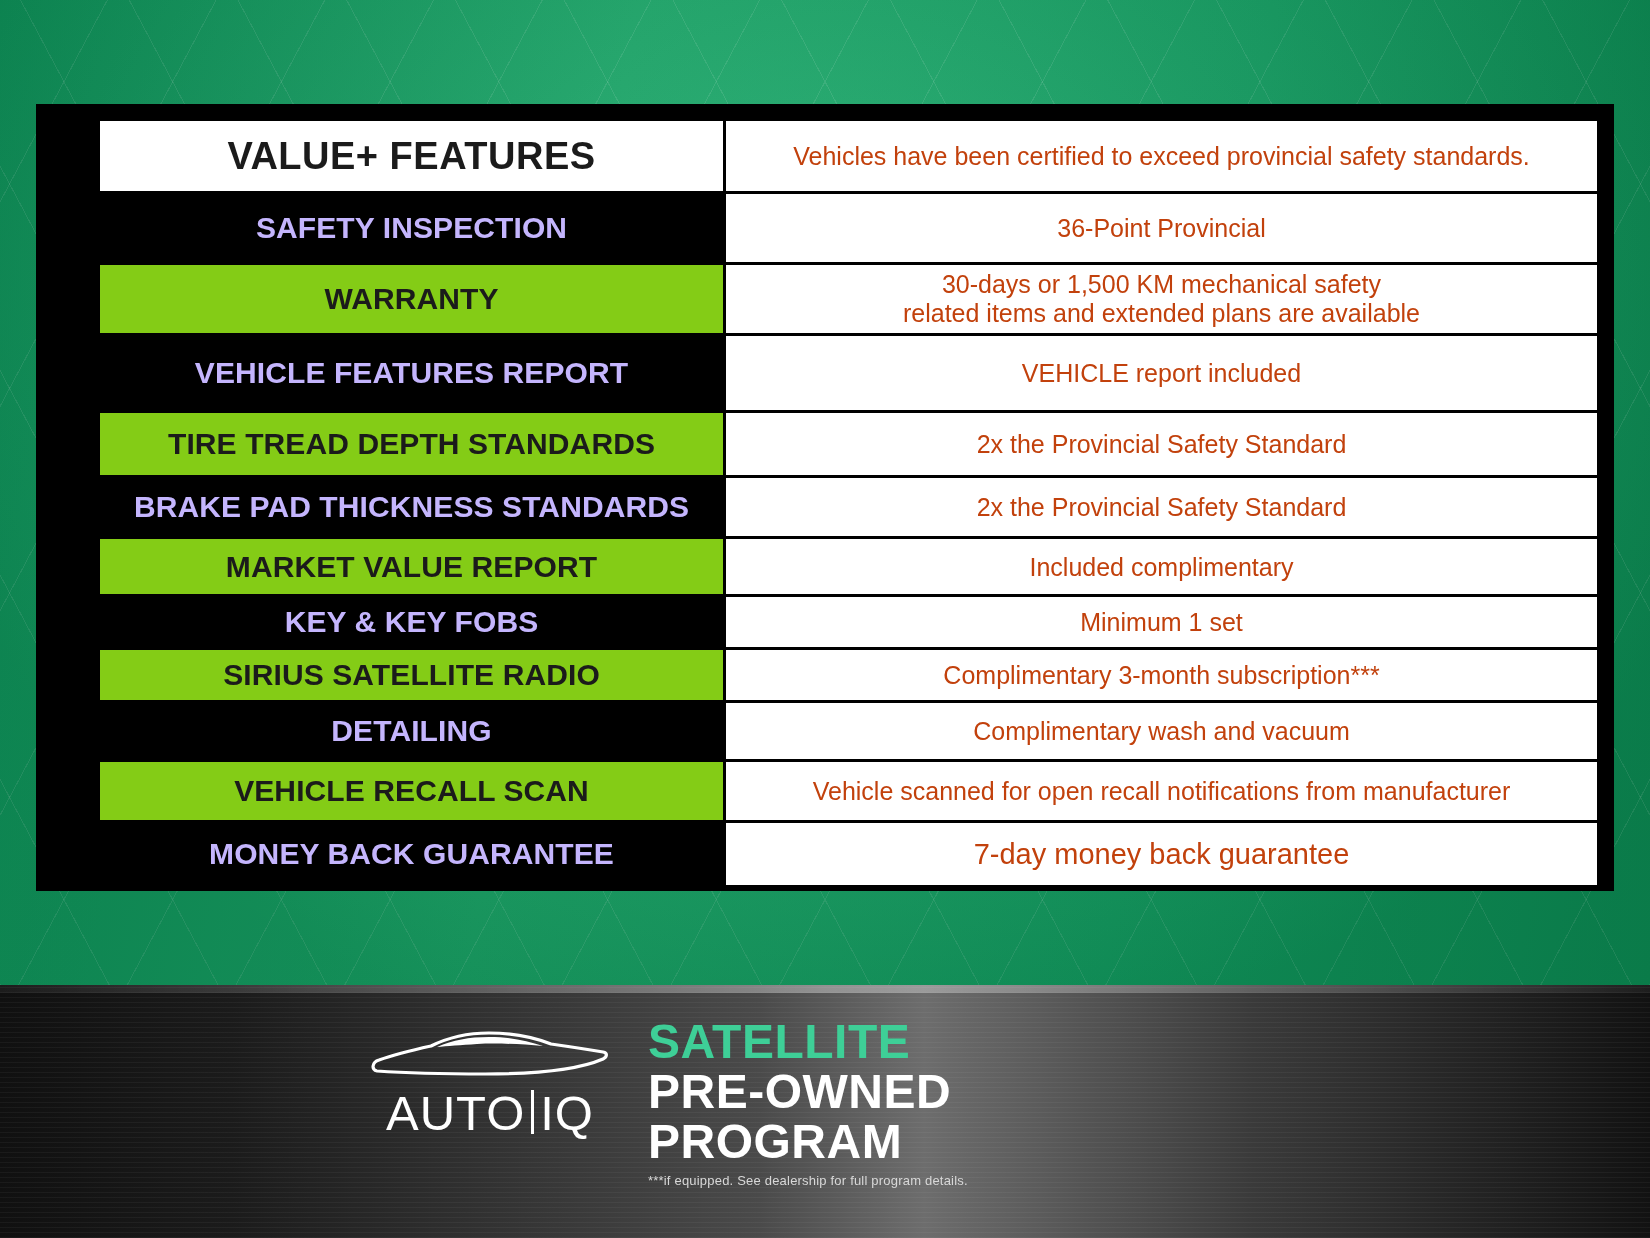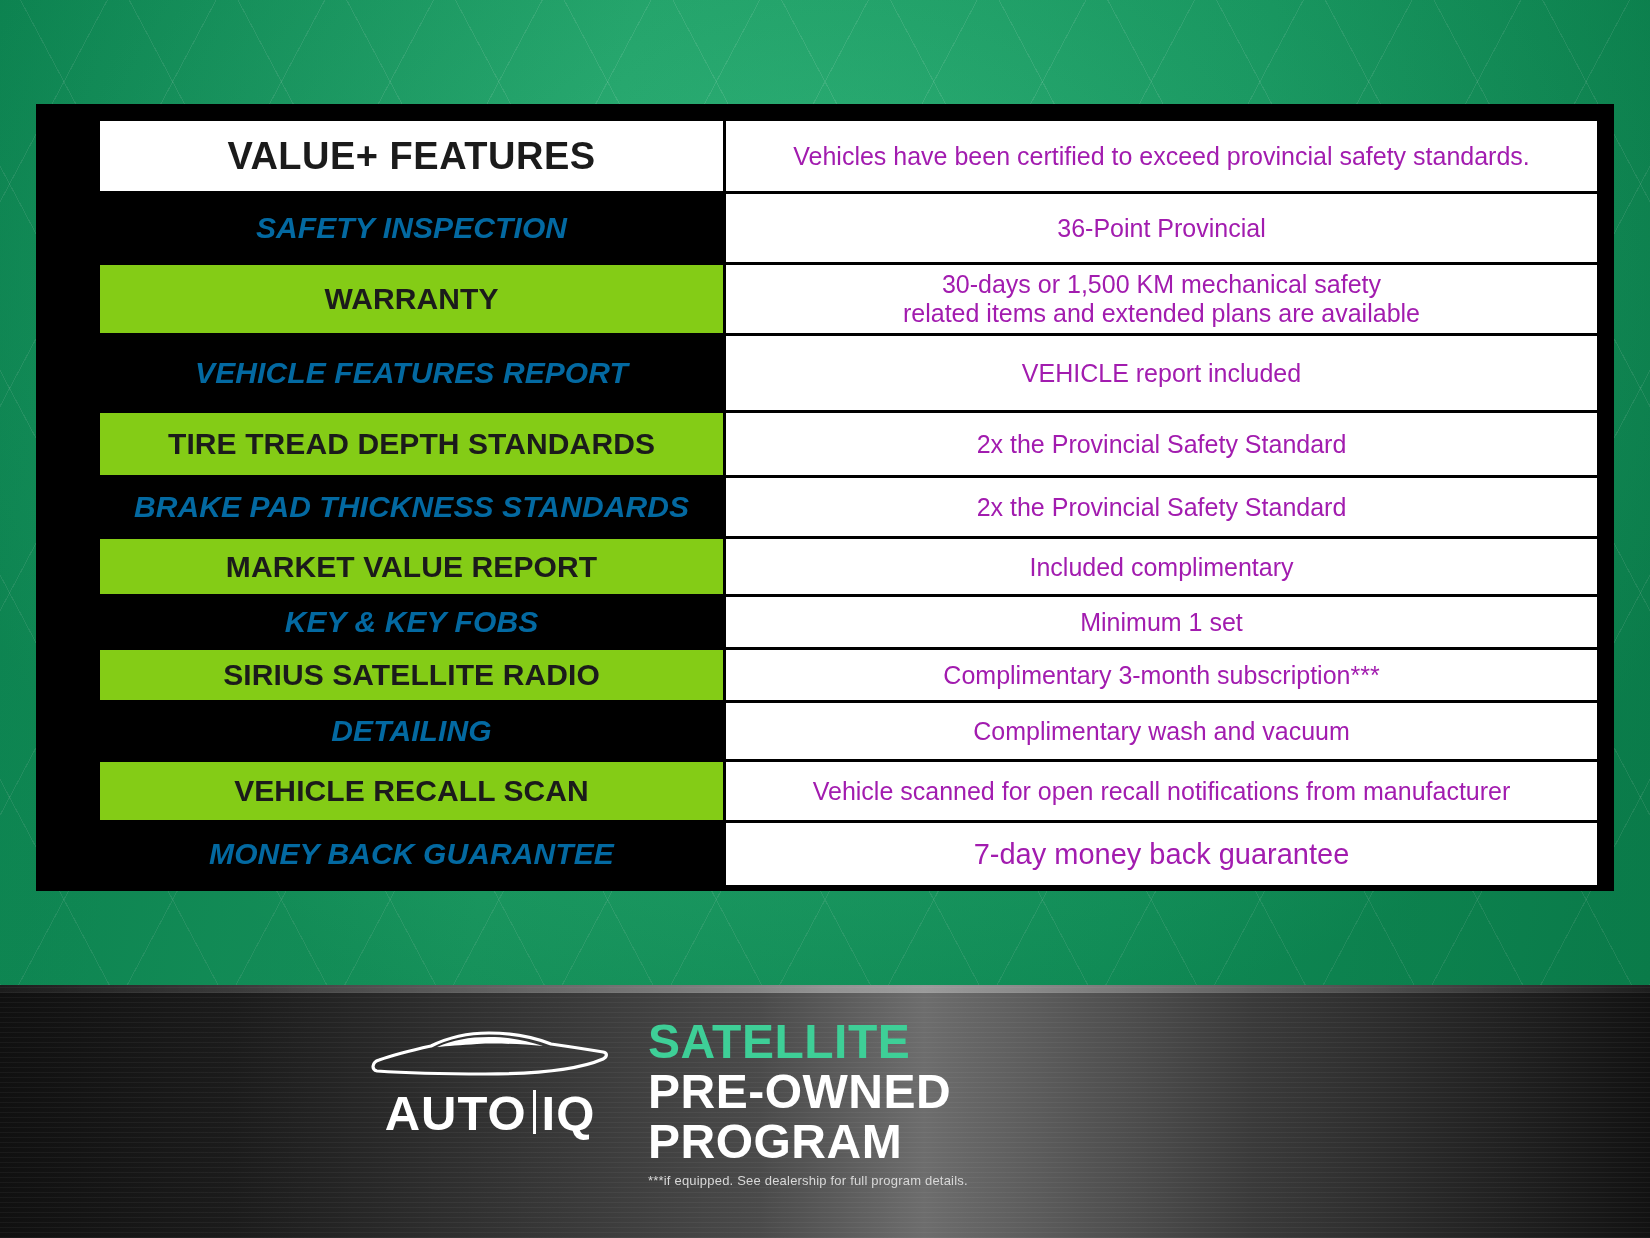--- a/index.html
+++ b/index.html
@@ -79,27 +79,27 @@
 
   .cell-left {
     width: 623px;
     flex: 0 0 623px;
     font-weight: bold;
     letter-spacing: 0.1px;
   }
   .cell-right {
     flex: 1 1 auto;
     background: #fff;
-    color: #a21caf;
+    color: #c2410c;
     font-size: 25px;
     padding: 4px 12px;
   }
 
   .light { background: #84cc16; color: #1b1b1b; }
-  .dark  { background: #000; color: #0369a1; font-style: italic; }
+  .dark  { background: #000; color: #c4b5fd; }
 
   
   .row-header .cell-left {
     font-size: 38px;
     letter-spacing: 0.5px;
     background: #fff;
     color: #1b1b1b;
   }
   .row-header .cell-right { font-size: 25px; }
 
@@ -155,21 +155,21 @@
   }
 
   .logo-block {
     position: relative;
     width: 260px;
     padding-top: 22px;
   }
   .logo-car { display: block; margin: 0 auto 4px auto; }
   .logo-word {
     font-size: 49px;
-    font-weight: bold;
+    font-weight: normal;
     color: #fff;
     letter-spacing: 1px;
     text-align: center;
     white-space: nowrap;
   }
   .logo-word .bar {
     display: inline-block;
     width: 3px;
     height: 44px;
     background: #fff;

